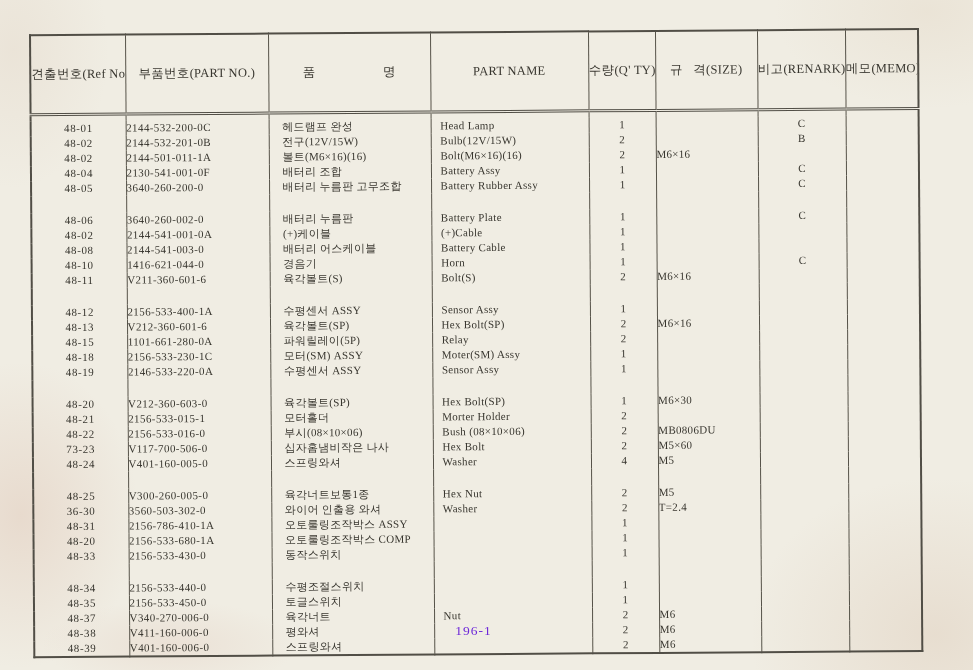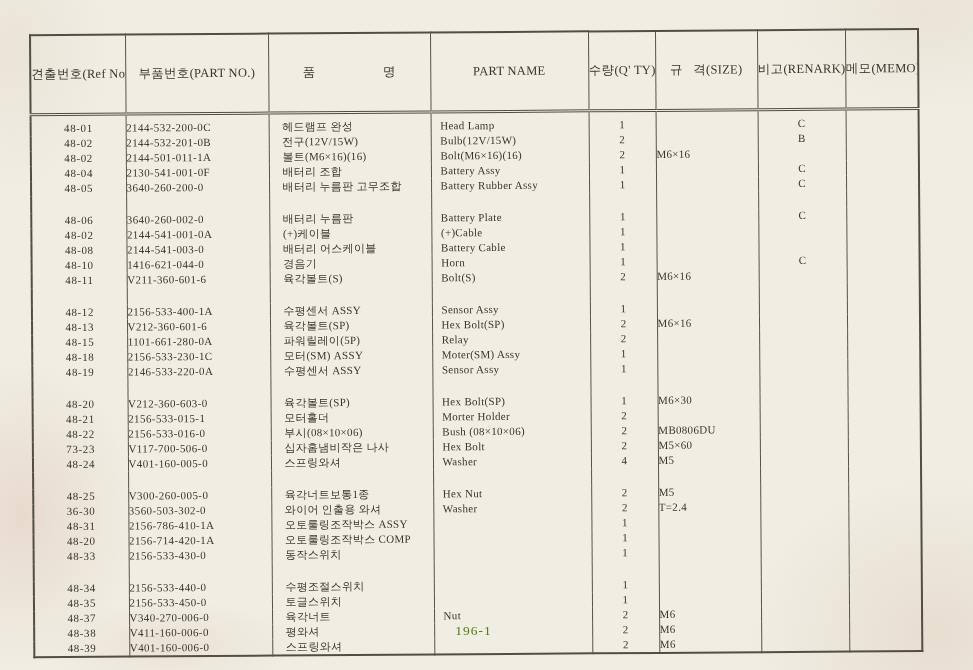--- a/index.html
+++ b/index.html
@@ -48,21 +48,21 @@
   td.c-ref{text-align:center;letter-spacing:.6px;}
   td.c-pn{text-align:left;letter-spacing:.4px;}
   td.c-kr{text-align:left;padding-left:13px;}
   td.c-en{text-align:left;padding-left:9px;}
   td.c-qty{text-align:center;}
   td.c-size{text-align:left;}
   td.c-rem{text-align:center;}
   td.c-memo{text-align:left;}
   .footer{
     position:absolute;left:29px;top:623px;width:889px;
-    text-align:center;font-size:13.5px;letter-spacing:1px;color:#4d7c0f;
+    text-align:center;font-size:13.5px;letter-spacing:1px;color:#6d28d9;
   }
 </style>
 </head>
 <body>
 
 <div class="paper">
   <div class="stain s1"></div>
   <div class="stain s2"></div>
   <div class="stain s3"></div>
   <div class="stain s4"></div>
@@ -373,21 +373,21 @@
         <td class="c-pn">2156-786-410-1A</td>
         <td class="c-kr">오토룰링조작박스 ASSY</td>
         <td class="c-en"></td>
         <td class="c-qty">1</td>
         <td class="c-size"></td>
         <td class="c-rem"></td>
         <td class="c-memo"></td>
       </tr>
       <tr class="data-row">
         <td class="c-ref">48-20</td>
-        <td class="c-pn">2156-714-420-1A</td>
+        <td class="c-pn">2156-533-680-1A</td>
         <td class="c-kr">오토룰링조작박스 COMP</td>
         <td class="c-en"></td>
         <td class="c-qty">1</td>
         <td class="c-size"></td>
         <td class="c-rem"></td>
         <td class="c-memo"></td>
       </tr>
       <tr class="data-row">
         <td class="c-ref">48-33</td>
         <td class="c-pn">2156-533-430-0</td>

